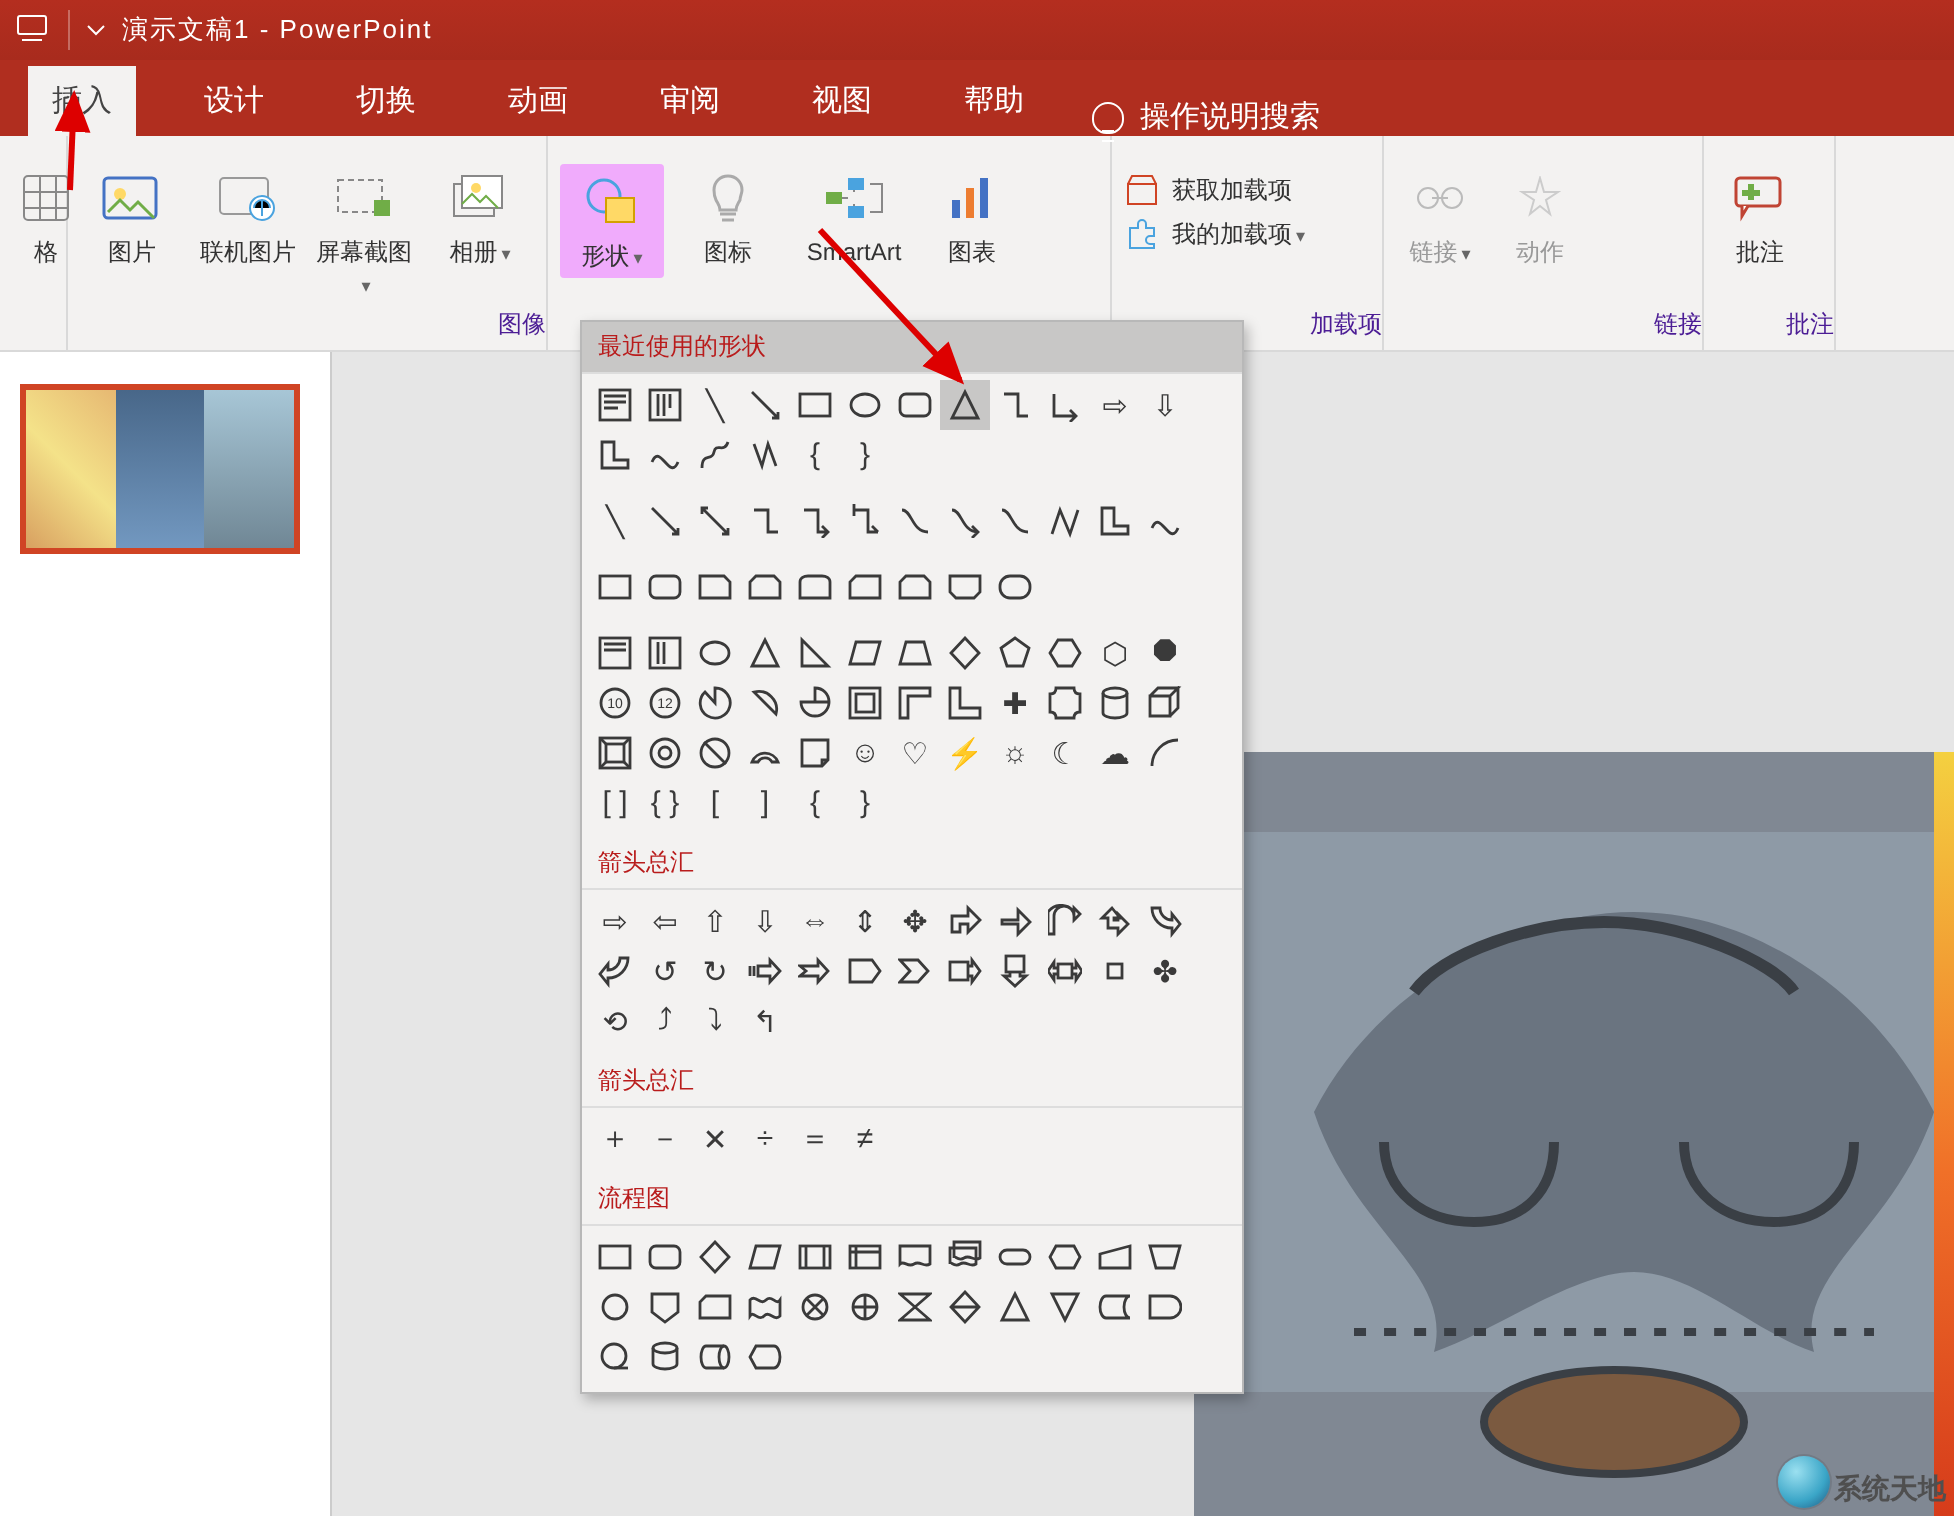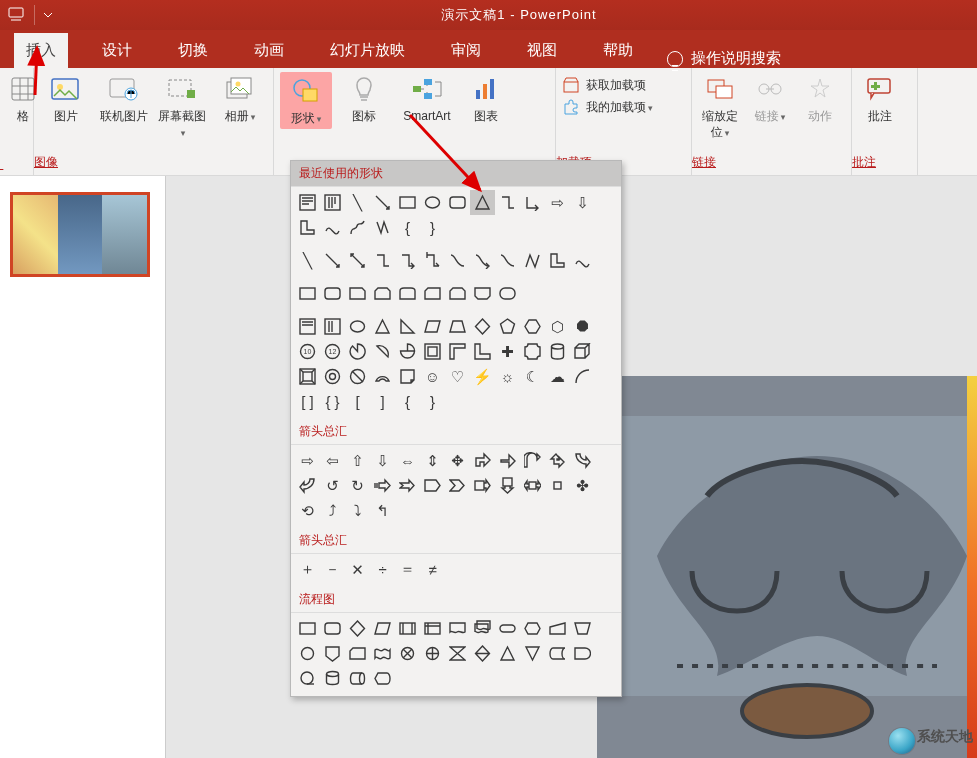--- a/index.html
+++ b/index.html
@@ -3,38 +3,38 @@
 <meta charset="utf-8">
 <style>
 * { margin: 0; padding: 0; box-sizing: border-box; font-family: "Microsoft YaHei", Arial, sans-serif; }
 body { background: #fff; width: 977px; height: 758px; overflow: hidden; position: relative; }
 
 .title-bar { height: 30px; background: linear-gradient(#b42e1f,#a82b1d); color: #fff; display: flex; align-items: center; font-size: 12px; }
 .title-bar .qat { display: flex; align-items: center; gap: 8px; padding: 0 8px; }
 .title-bar .qat-div { height: 20px; width: 1px; background: rgba(255,255,255,.3); }
 .title-bar .dropdown-small { position: relative; display: inline-flex; align-items: center; }
 .title-bar svg { fill: #fff; }
-.title-bar .title { flex: 1; text-align: center; font-size: 13px; letter-spacing: 1px; }
+.title-bar .title { flex: 1; text-align: left; font-size: 13px; letter-spacing: 1px; }
 
 .tab-strip { height: 38px; background: #b02e1f; display: flex; align-items: flex-end; padding-left: 14px; color: #fff; font-size: 15px; gap: 22px; }
 .tab-strip .tab { padding: 8px 12px 8px; cursor: pointer; }
 .tab-strip .tab.active { background: #f3f2f1; color: #444; }
 .tab-strip .help-search { display: flex; align-items: center; gap: 8px; }
 .tab-strip .lightbulb { width: 16px; height: 16px; border: 1.5px solid #fff; border-radius: 50% 50% 45% 45%; position: relative; }
 .tab-strip .lightbulb::after { content: ""; position: absolute; bottom: -5px; left: 30%; width: 40%; height: 4px; border-top: 1.5px solid #fff; border-bottom: 1.5px solid #fff; }
 
 .ribbon { background: #f3f2f1; height: 108px; border-bottom: 1px solid #d9d9d9; display: flex; }
-.group { border-right: 1px solid #d9d9d9; display: flex; flex-direction: column; justify-content: space-between; padding-top: 4px; }
-.group-label { text-align: left; font-size: 12px; color: #b91c1c; padding-bottom: 4px; text-decoration: underline; }
+.group { border-right: 1px solid #d9d9d9; display: flex; flex-direction: column; justify-content: space-between; padding-top: 14px; }
+.group-label { text-align: right; font-size: 12px; color: #4c1d95; padding-bottom: 4px; }
 .group-items { display: flex; align-items: flex-start; padding: 0 6px; gap: 6px; }
 .ritem { display: flex; flex-direction: column; align-items: center; width: 52px; font-size: 12px; color: #333; cursor: pointer; text-align: center; line-height: 1.3; }
 .ritem.disabled { color: #999; }
 .ritem .icon-box { width: 34px; height: 34px; display: flex; align-items: center; justify-content: center; margin-bottom: 3px; }
 .ritem.narrow { width: 44px; }
-.ritem.highlight { background: #fca5a5; padding: 2px; border-radius: 2px; }
+.ritem.highlight { background: #f0abfc; padding: 2px; border-radius: 2px; }
 .caret::after { content: "▾"; font-size: 9px; color: #666; margin-left: 2px; }
 
 .stacked { display: flex; flex-direction: column; gap: 4px; font-size: 12px; padding: 4px 6px; }
 .stacked .sitem { display: flex; align-items: center; gap: 6px; color: #333; cursor: pointer; white-space: nowrap; }
 .stacked .sitem .sicon { width: 18px; height: 18px; display: flex; align-items: center; justify-content: center; }
 
 .work-area { display: flex; height: calc(100% - 176px); background: #e6e6e6; }
 .slide-panel { width: 166px; background: #fff; border-right: 1px solid #ccc; padding: 16px 10px; position: relative; }
 .slide-thumb { border: 3px solid #d04424; width: 140px; height: 85px; background: #777; display: flex; overflow: hidden; }
 .slide-thumb .p { flex: 1; }
@@ -49,21 +49,21 @@
 .shapes-menu .sec-header.sel { background: #c8c7c6; }
 .shapes-menu .shape-grid { display: flex; flex-wrap: wrap; padding: 3px 4px 5px; gap: 0px; }
 .shapes-menu .shape { width: 25px; height: 25px; display: flex; align-items: center; justify-content: center; cursor: pointer; }
 .shapes-menu .shape.hl { background: #c8c7c6; }
 .shapes-menu .shape svg { width: 17px; height: 17px; stroke: #3a3a3a; stroke-width: 1.4; fill: none; }
 .shapes-menu .shape span { font-size: 15px; color: #3a3a3a; font-family: "Segoe UI Symbol", sans-serif; }
 
 .arrow-anno { position: absolute; z-index: 60; pointer-events: none; }
 .arrow-anno svg { overflow: visible; }
 
-.watermark { position: absolute; right: 4px; bottom: 4px; display: flex; align-items: flex-start; gap: 2px; z-index: 70; color: #4f4f4f; font-size: 14px; font-weight: bold; }
+.watermark { position: absolute; right: 4px; bottom: 4px; display: flex; align-items: flex-end; gap: 2px; z-index: 70; color: #4f4f4f; font-size: 14px; font-weight: bold; }
 .watermark .globe { width: 26px; height: 26px; border-radius: 50%; background: radial-gradient(circle at 35% 30%, #9be0f0, #3aa5c7 60%, #1f5780); box-shadow: 0 0 0 1px rgba(0,0,0,.1); }
 </style>
 </head>
 <body>
 
 <div class="title-bar">
   <div class="qat">
     <span>
       <svg width="18" height="14" viewBox="0 0 18 14">
           <rect x="1" y="1" width="14" height="9" rx="1" stroke="#fff" fill="none"></rect>
@@ -78,21 +78,20 @@
     </span>
   </div>
   <div class="title">演示文稿1 - PowerPoint</div>
 </div>
 
 <div class="tab-strip">
   <div class="tab active">插入</div>
   <div class="tab">设计</div>
   <div class="tab">切换</div>
   <div class="tab">动画</div>
-  <div class="tab">幻灯片放映</div>
   <div class="tab">审阅</div>
   <div class="tab">视图</div>
   <div class="tab">帮助</div>
   <div class="help-search">
     <span class="lightbulb"></span>
     <span>操作说明搜索</span>
   </div>
 </div>
 
 <div class="ribbon">
@@ -222,29 +221,20 @@
             </svg>
           </span>
         <span class="caret">我的加载项</span>
       </div>
     </div>
     <div class="group-label">加载项</div>
   </div>
 
   <div class="group" style="width:160px">
     <div class="group-items">
-      <div class="ritem narrow">
-        <div class="icon-box">
-            <svg width="28" height="22" viewBox="0 0 28 22">
-              <rect x="2" y="2" width="16" height="12" fill="none" stroke="#d04424"></rect>
-              <rect x="10" y="8" width="16" height="12" fill="#fff" stroke="#d04424"></rect>
-            </svg>
-          </div>
-        <span class="caret">缩放定位</span>
-      </div>
       <div class="ritem narrow disabled">
         <div class="icon-box">
             <svg width="26" height="18" viewBox="0 0 26 18">
               <circle cx="7" cy="9" r="5" fill="none" stroke="#bbb"></circle>
               <circle cx="19" cy="9" r="5" fill="none" stroke="#bbb"></circle>
               <path d="M9 9h8" stroke="#bbb"></path>
             </svg>
           </div>
         <span class="caret">链接</span>
       </div>

